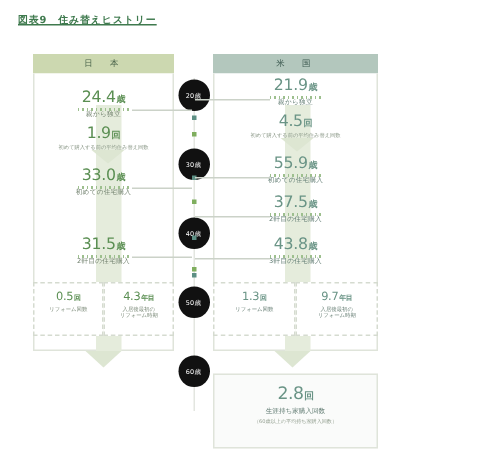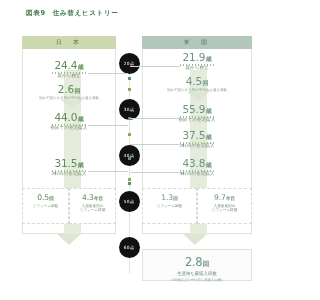--- a/index.html
+++ b/index.html
@@ -11,26 +11,27 @@
   }
   #page {
     position: relative;
     width: 258px; height: 300px;
     background: #ffffff;
   }
 
   
   .title {
     position: absolute;
-    left: 26px; top: 9px;
+    left: 12px; top: 9px;
     font-size: 6.6px;
     font-weight: bold;
     color: #3f7a4e;
     letter-spacing: 0.6px;
     white-space: nowrap;
+    text-decoration: underline;
   }
 
   
   .col-header {
     position: absolute;
     top: 36px;
     height: 13px;
     display: flex;
     align-items: center;
     justify-content: center;
@@ -225,28 +226,28 @@
   <div class="stat jp" style="left:22px; top:60px; width:94px;">
     <div class="val">
       <span>24.4</span><span class="unit">歳</span>
     </div>
     <div class="cap">親から独立</div>
   </div>
   <div class="tick-underline" style="left:52px; top:72px; width:34px;"></div>
 
   <div class="stat jp" style="left:22px; top:84px; width:94px;">
     <div class="val">
-      <span>2.6</span><span class="unit">回</span>
+      <span>1.9</span><span class="unit">回</span>
     </div>
     <div class="note">初めて購入する前の平均住み替え回数</div>
   </div>
 
   <div class="stat jp" style="left:22px; top:112px; width:94px;">
     <div class="val">
-      <span>44.0</span><span class="unit">歳</span>
+      <span>33.0</span><span class="unit">歳</span>
     </div>
     <div class="cap">初めての住宅購入</div>
   </div>
   <div class="tick-underline" style="left:52px; top:124px; width:34px;"></div>
 
   <div class="stat jp" style="left:22px; top:158px; width:94px;">
     <div class="val">
       <span>31.5</span><span class="unit">歳</span>
     </div>
     <div class="cap">2軒目の住宅購入</div>
@@ -348,21 +349,21 @@
   </div>
   <div class="subbox us" style="left:197px; top:188px; width:55px; height:36px;">
     <div class="sval">
       <span>9.7</span><span class="unit">年目</span>
     </div>
     <div class="scap" style="white-space:pre-line;">入居後最初の
 リフォーム時期</div>
   </div>
 
 
-  <div class="summary us" style="left:142px; top:249px; width:110px; height:32px;">
+  <div class="summary us" style="left:142px; top:249px; width:110px; height:50px;">
     <div class="mval">
       <span>2.8</span><span class="unit">回</span>
     </div>
     <div class="mcap">生涯持ち家購入回数</div>
     <div class="mnote">（60歳以上の平均持ち家購入回数）</div>
   </div>
 
 </div>
 
 </body></html>

